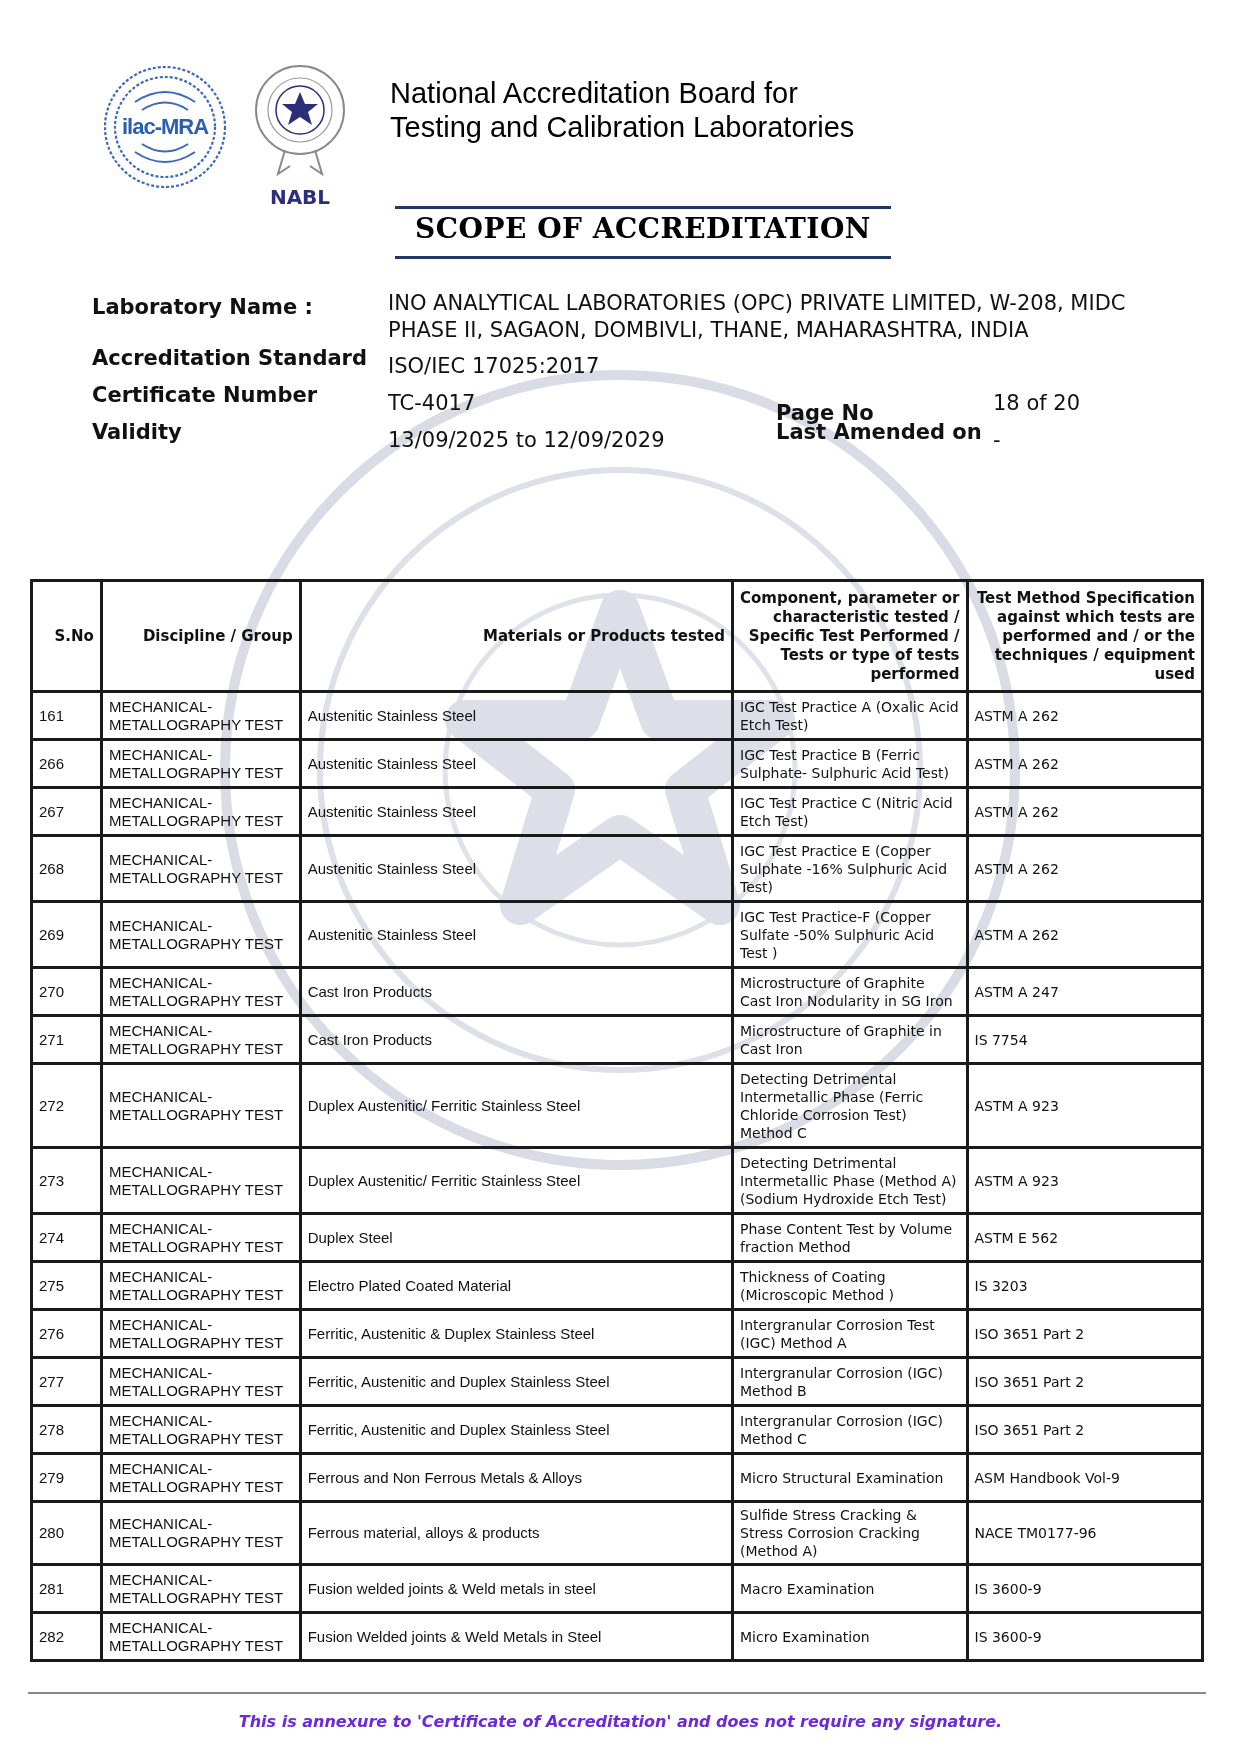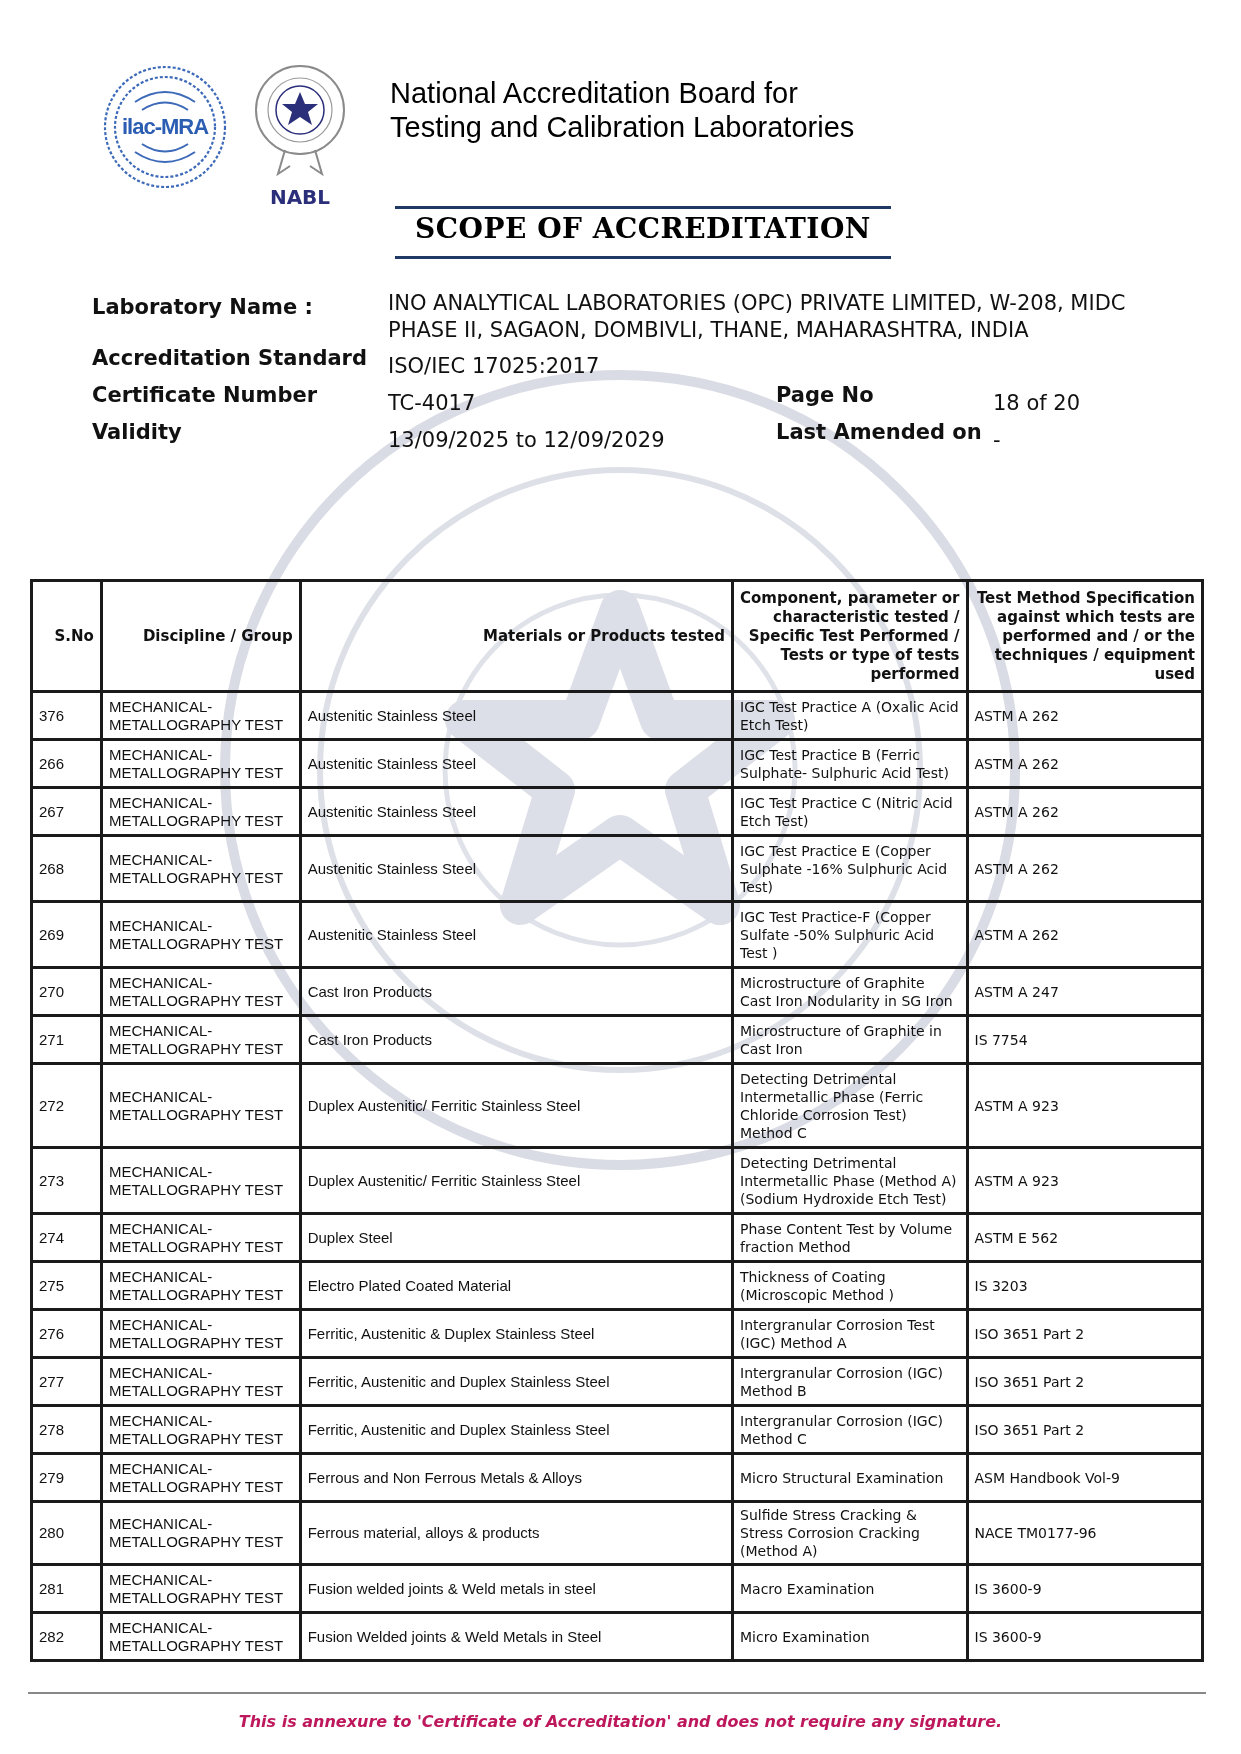--- a/index.html
+++ b/index.html
@@ -19,21 +19,21 @@
   .info.value { font-family: "DejaVu Sans", sans-serif; margin-top: 8px; }
 
   table.scope { position: absolute; left: 30px; top: 579px; width: 1174px; border-collapse: collapse; z-index: 1; background: transparent; }
   table.scope th, table.scope td { border: 3px solid #1a1a1a; padding: 3px 6px; font-size: 14px; line-height: 18px; vertical-align: middle; }
   table.scope th { font-weight: bold; text-align: right; font-size: 15px; line-height: 19px; height: 102px; }
   table.scope td { font-family: "Liberation Sans", sans-serif; font-size: 15px; }
   table.scope td.c5 { font-family: "DejaVu Sans", sans-serif; font-size: 14px; }
   table.scope td.c4 { font-family: "DejaVu Sans", sans-serif; font-size: 14px; }
 
   .bottom-rule { position: absolute; left: 28px; top: 1692px; width: 1178px; height: 2px; background: #888; }
-  .footer-note { position: absolute; left: 0; width: 1241px; top: 1712px; text-align: center; font-weight: bold; font-style: italic; font-size: 16px; color: #be185d; }
+  .footer-note { position: absolute; left: 0; width: 1241px; top: 1712px; text-align: center; font-weight: bold; font-style: italic; font-size: 16px; color: #6d28d9; }
 </style>
 </head>
 <body>
 
 <svg class="watermark" viewBox="0 0 820 820">
   <circle cx="410" cy="410" r="395" fill="none" stroke="#d9dce4" stroke-width="10"></circle>
   <circle cx="410" cy="410" r="300" fill="none" stroke="#dde0e7" stroke-width="6"></circle>
   <circle cx="410" cy="410" r="175" fill="none" stroke="#e0e2e9" stroke-width="5"></circle>
   <polygon points="410,250 450,360 565,360 475,430 510,545 410,475 310,545 345,430 255,360 370,360" fill="none" stroke="#dcdfe7" stroke-width="40" stroke-linejoin="round"></polygon>
 </svg>
@@ -74,21 +74,21 @@
 <div class="info value" style="left:388px; top:282px;">
   <div>INO ANALYTICAL LABORATORIES (OPC) PRIVATE LIMITED, W-208, MIDC</div>
   <div>PHASE II, SAGAON, DOMBIVLI, THANE, MAHARASHTRA, INDIA</div>
 </div>
 
 <div class="info label" style="left:92px; top:345px;">Accreditation Standard</div>
 <div class="info value" style="left:388px; top:345px;">ISO/IEC 17025:2017</div>
 
 <div class="info label" style="left:92px; top:382px;">Certificate Number</div>
 <div class="info value" style="left:388px; top:382px;">TC-4017</div>
-<div class="info label" style="left:776px; top:382px;">Page No</div>
+<div class="info label" style="left:776px; top:400px;">Page No</div>
 <div class="info value" style="left:993px; top:382px;">18 of 20</div>
 
 <div class="info label" style="left:92px; top:419px;">Validity</div>
 <div class="info value" style="left:388px; top:419px;">13/09/2025 to 12/09/2029</div>
 <div class="info label" style="left:776px; top:419px;">Last Amended on</div>
 <div class="info value" style="left:993px; top:419px;">-</div>
 
 <table class="scope">
   <colgroup>
     <col style="width:70px">
@@ -101,21 +101,21 @@
     <tr>
       <th>S.No</th>
       <th>Discipline / Group</th>
       <th>Materials or Products tested</th>
       <th>Component, parameter or characteristic tested / Specific Test Performed / Tests or type of tests performed</th>
       <th>Test Method Specification against which tests are performed and / or the techniques / equipment used</th>
     </tr>
   </thead>
   <tbody id="scope-body">
       <tr style="height: 48px;">
-        <td class="c1">376</td>
+        <td class="c1">161</td>
         <td class="c2">MECHANICAL- METALLOGRAPHY TEST</td>
         <td class="c3">Austenitic Stainless Steel</td>
         <td class="c4">IGC Test Practice A (Oxalic Acid Etch Test)</td>
         <td class="c5">ASTM A 262</td>
       </tr>
       <tr style="height: 48px;">
         <td class="c1">266</td>
         <td class="c2">MECHANICAL- METALLOGRAPHY TEST</td>
         <td class="c3">Austenitic Stainless Steel</td>
         <td class="c4">IGC Test Practice B (Ferric Sulphate- Sulphuric Acid Test)</td>

